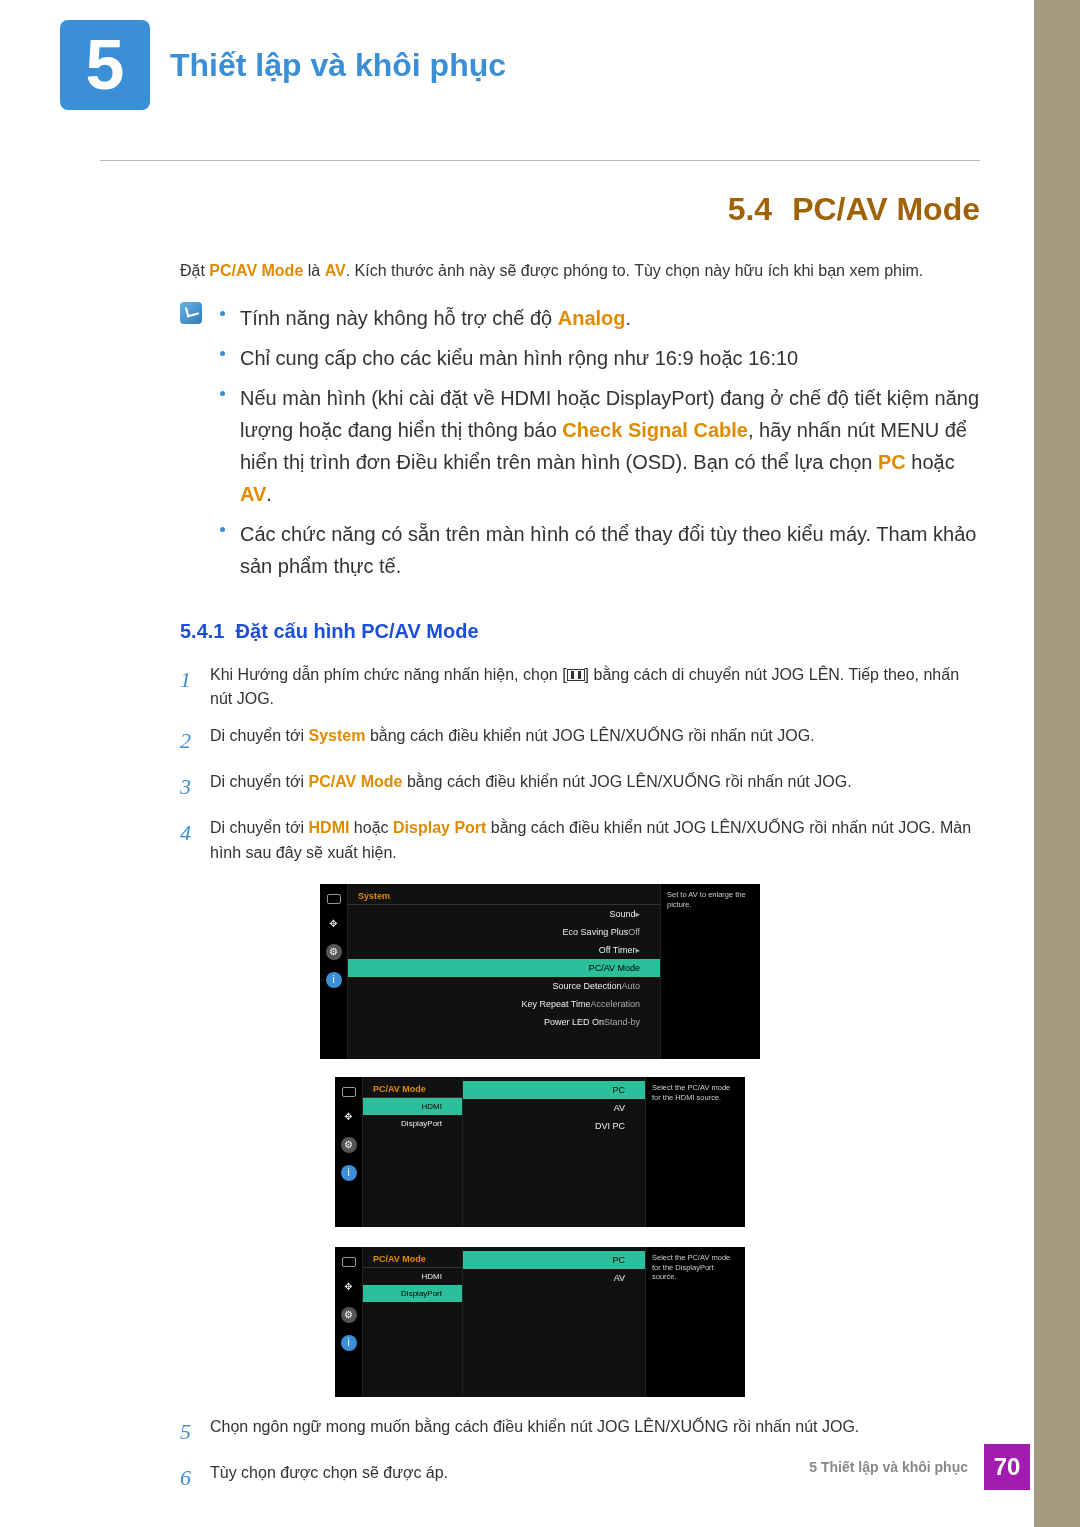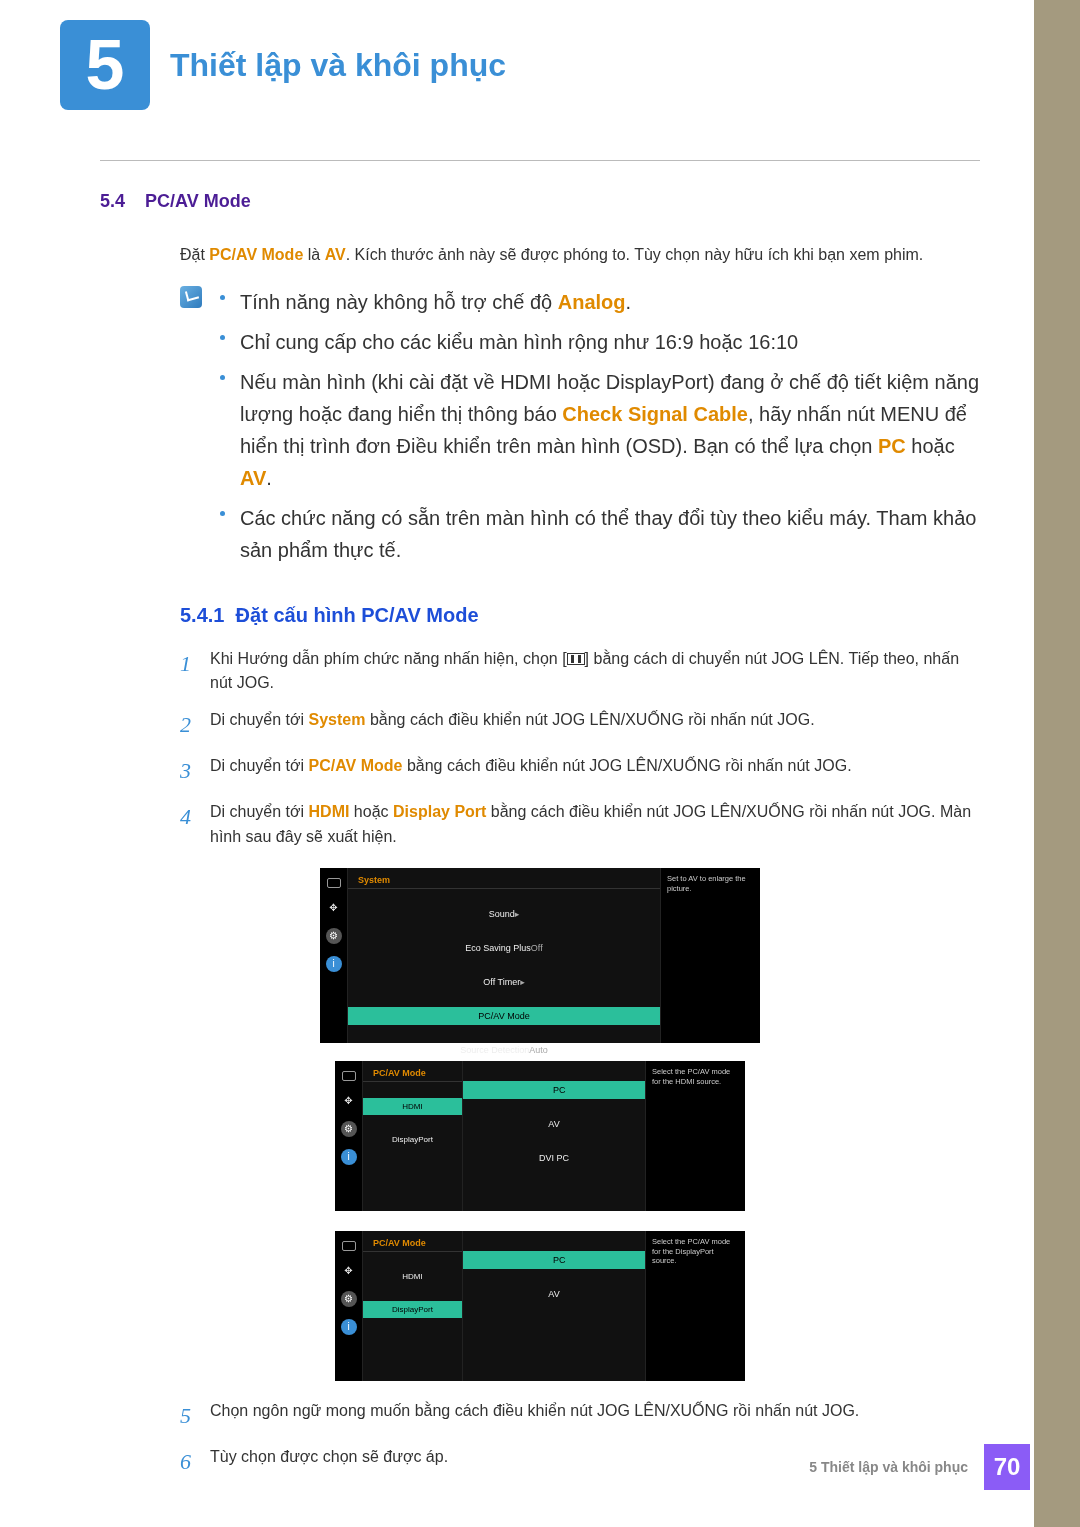--- a/index.html
+++ b/index.html
@@ -44,24 +44,25 @@
   }
   .content {
     padding: 50px 100px 0 100px;
   }
   .hrule {
     height: 1px;
     background: #bbb;
     margin-bottom: 10px;
   }
   h2.section {
-    color: #4c1d95;
-    font-size: 18px;
+    color: #a16207;
+    font-size: 32px;
     font-weight: bold;
     margin: 30px 0 30px 0;
+    text-align: right;
   }
   .section-num { margin-right: 20px; }
   .para { font-size: 16px; line-height: 1.6; margin: 0 0 18px 80px; }
   .emph-orange { color: #e08a00; font-weight: bold; }
   .note-block {
     display: flex;
     margin: 0 0 20px 80px;
   }
   .note-icon {
     width: 22px; height: 22px;
@@ -156,23 +157,22 @@
     font-size: 10px; color: #fff;
   }
   .sicon.sq { border-radius: 2px; border: 1px solid #999; width: 14px; height: 10px; background: none; }
   .sicon.arrows { color: #ddd; }
   .sicon.gear { background: #555; }
   .sicon.info { background: #3a8fd6; }
   .osd-main { flex: 1; display: flex; }
   .osd-menu { flex: 1; padding: 4px 0; }
   .osd-menu-title { color: #e08a00; font-weight: bold; padding: 3px 10px; border-bottom: 1px solid #333; }
   .osd-row {
-    display: flex; justify-content: center;
-    padding: 4px 28px;
-    margin-top: 16px;
+    display: flex; justify-content: flex-end;
+    padding: 4px 20px;
   }
   .osd-row.sel { background: #2bbf9b; color: #000; }
   .osd-row .val { color: #aaa; }
   .osd-hint {
     width: 100px;
     background: #000;
     border-left: 1px solid #222;
     padding: 6px;
     font-size: 7.5px;
     color: #ccc;
@@ -188,21 +188,21 @@
     display: flex;
     justify-content: flex-end;
     align-items: center;
     gap: 16px;
     font-size: 14px;
     font-weight: bold;
   }
   .footer-label { color: #888; }
   .page-badge {
     width: 46px; height: 46px;
-    background: #8b5cf6;
+    background: #a21caf;
     color: #fff;
     font-size: 24px;
     font-weight: bold;
     display: flex;
     align-items: center;
     justify-content: center;
   }
 </style>
 </head>
 <body>

